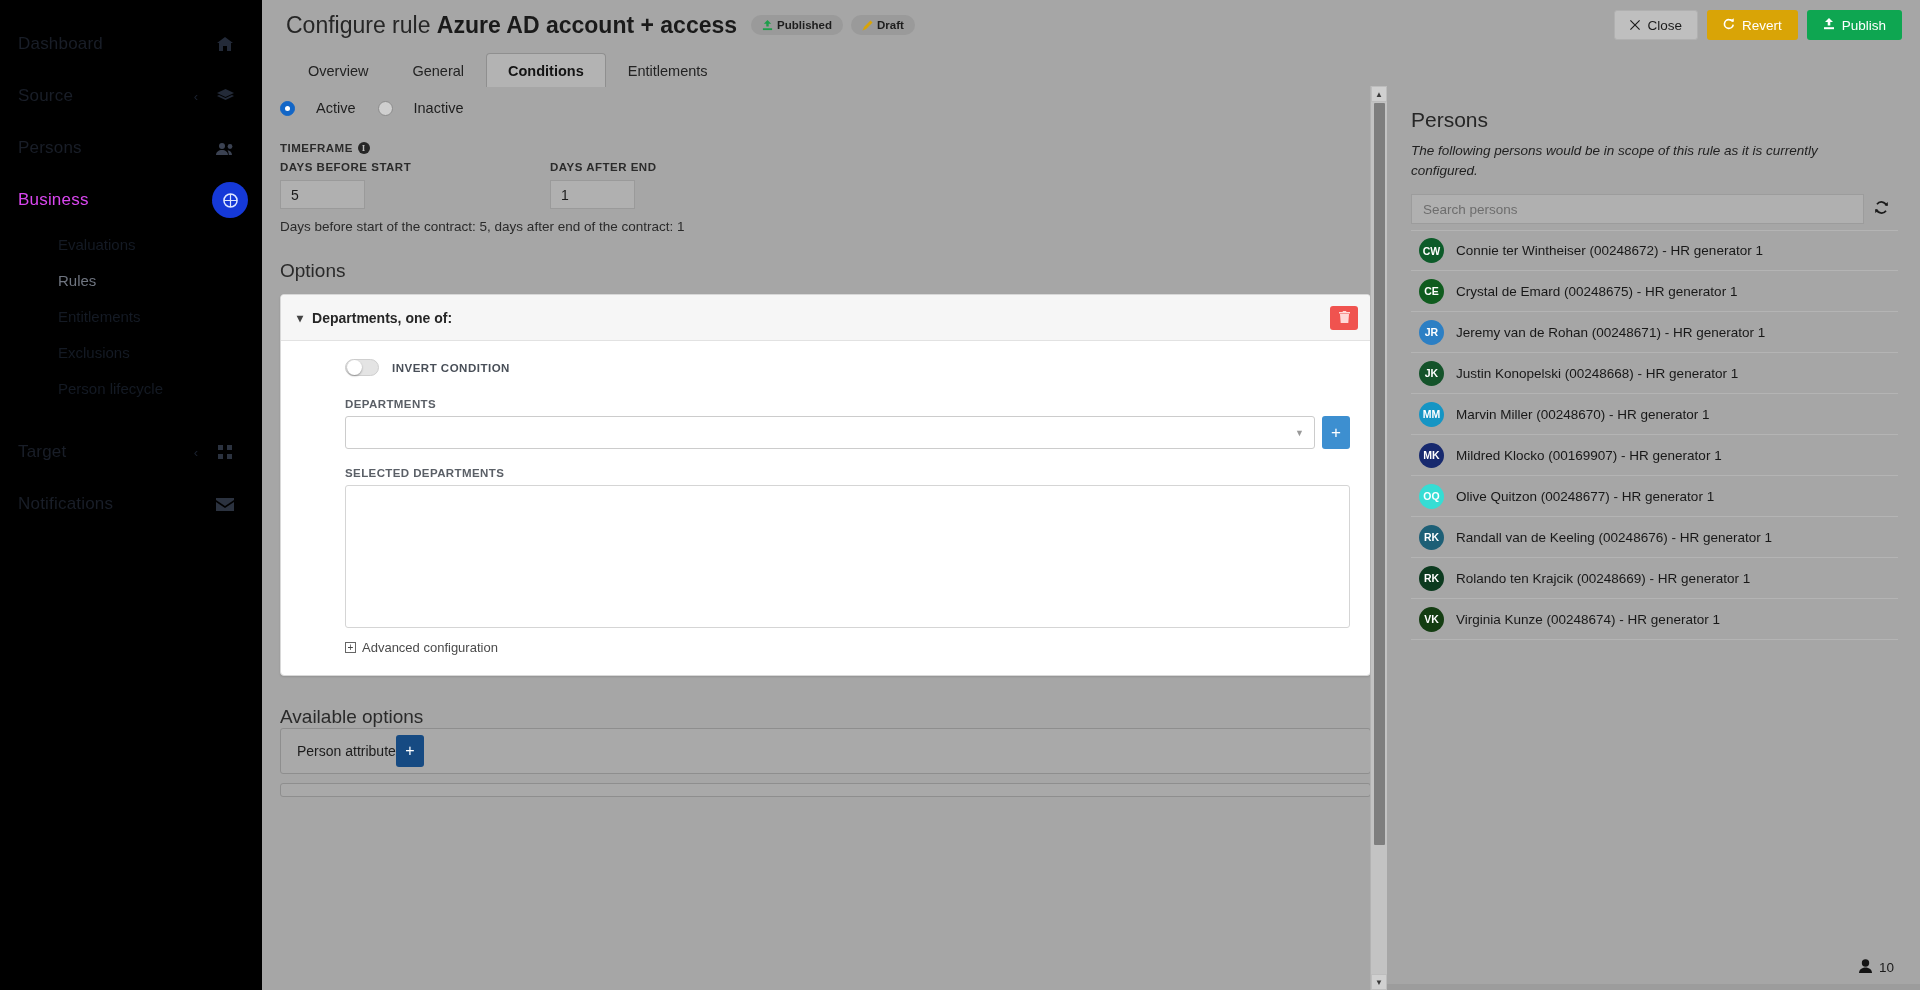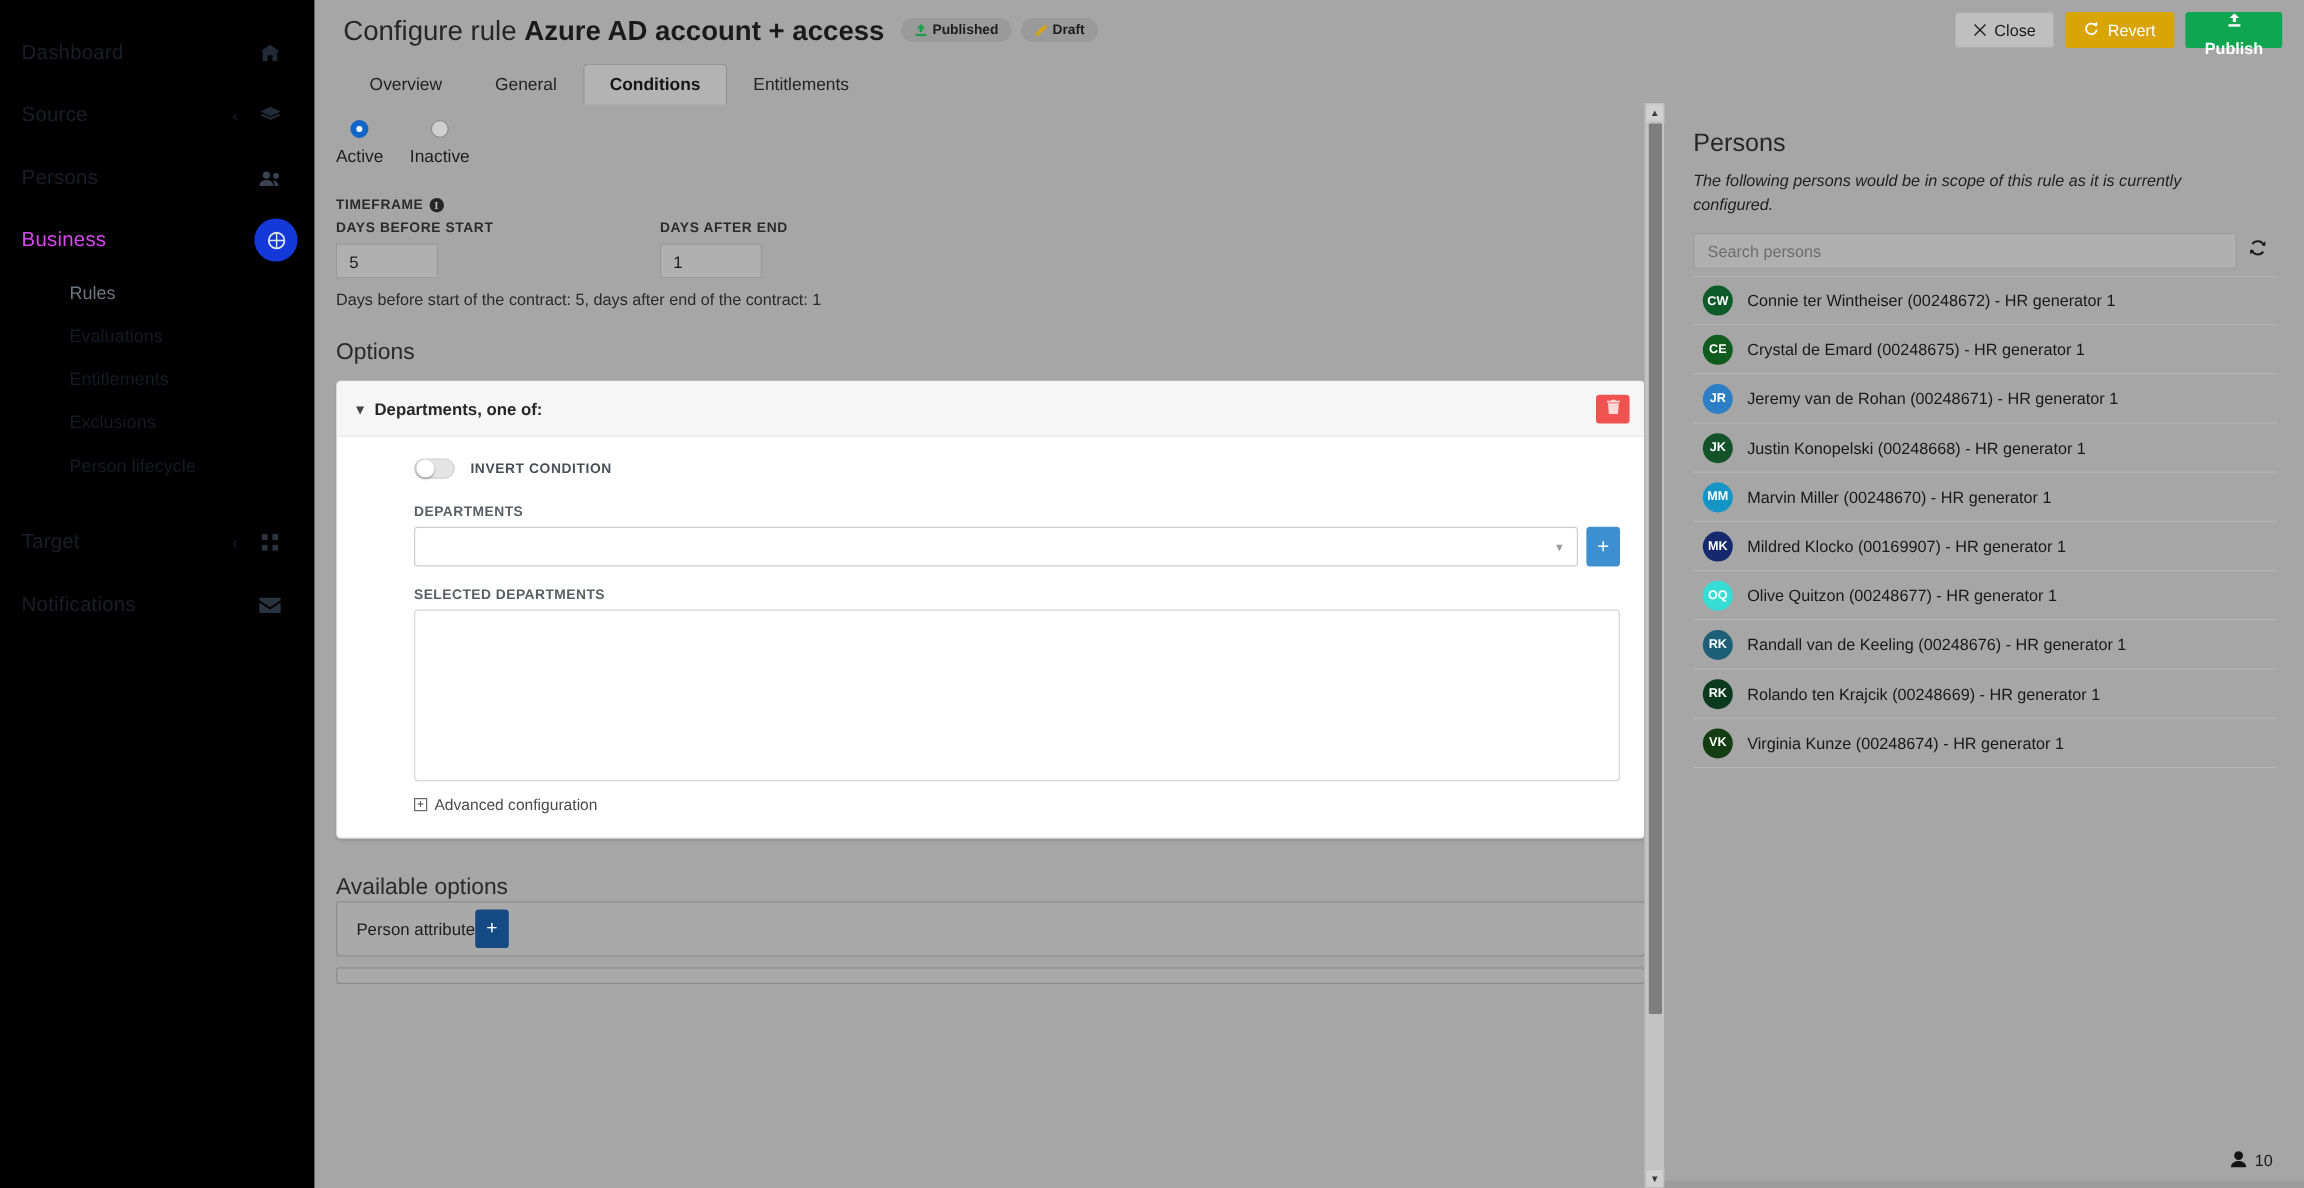--- a/index.html
+++ b/index.html
@@ -108,21 +108,21 @@
     border-radius: 3px;
     display: flex; align-items: center; gap: 7px;
     padding: 0 15px;
     font-size: 13.5px;
     cursor: pointer;
     border: 1px solid transparent;
     white-space: nowrap;
   }
   .btn-close { background: #bfbfbf; color: #1b1b1b; border-color: #b0b0b0; font-weight: 500;}
   .btn-revert { background: #d9a406; color: #ffffff; font-weight: 500;}
-  .btn-publish { background: #0ea651; color: #ffffff; font-weight: 700; flex-direction: column;}
+  .btn-publish { background: #0ea651; color: #ffffff; font-weight: 400;}
 
   
   .tabs {
     display: flex;
     padding-left: 24px;
     align-items: flex-end;
     height: 36px;
     flex: 0 0 36px;
     position: relative;
   }
@@ -162,21 +162,21 @@
   }
   .form-inner { padding: 0 16px 0 18px; }
 
   .section-title {
     font-size: 19px;
     color: #2a2a2a;
     margin-bottom: 12px;
     font-weight: 400;
   }
   .radio-row { display: flex; align-items: center; gap: 10px; margin-bottom: 26px; }
-  .radio-opt { display: flex; align-items: center; gap: 8px; cursor: pointer; margin-right: 12px; flex-direction: column;}
+  .radio-opt { display: flex; align-items: center; gap: 21px; cursor: pointer; margin-right: 12px;}
   .radio {
     width: 15px; height: 15px; border-radius: 50%;
     border: 1px solid #8b8b8b; background: #cfcfcf;
     display: flex; align-items: center; justify-content: center;
   }
   .radio.checked { border-color: #1266c7; background: #1266c7; }
   .radio.checked::after {
     content: ""; width: 5px; height: 5px; border-radius: 50%; background: #fff;
   }
   .radio-lbl { font-size: 14.5px; color: #1e1e1e; }
@@ -448,25 +448,25 @@
       <span class="nav-chevron">⌄</span>
       <span class="nav-badge">
         <svg width="15" height="15" viewBox="0 0 16 16">
             <circle cx="8" cy="8" r="7" fill="none" stroke="#dde6ff" stroke-width="1.6"></circle>
             <path d="M8 1v14M1 8h14" stroke="#dde6ff" stroke-width="1.3"></path>
           </svg>
       </span>
     </div>
 
     <div class="subnav">
+      <div class="subnav-item">
+          <span>Evaluations</span>
+        </div>
       <div class="subnav-item selected">
           <span>Rules</span>
-        </div>
-      <div class="subnav-item">
-          <span>Evaluations</span>
         </div>
       <div class="subnav-item">
           <span>Entitlements</span>
         </div>
       <div class="subnav-item">
           <span>Exclusions</span>
         </div>
       <div class="subnav-item">
           <span>Person lifecycle</span>
         </div>

